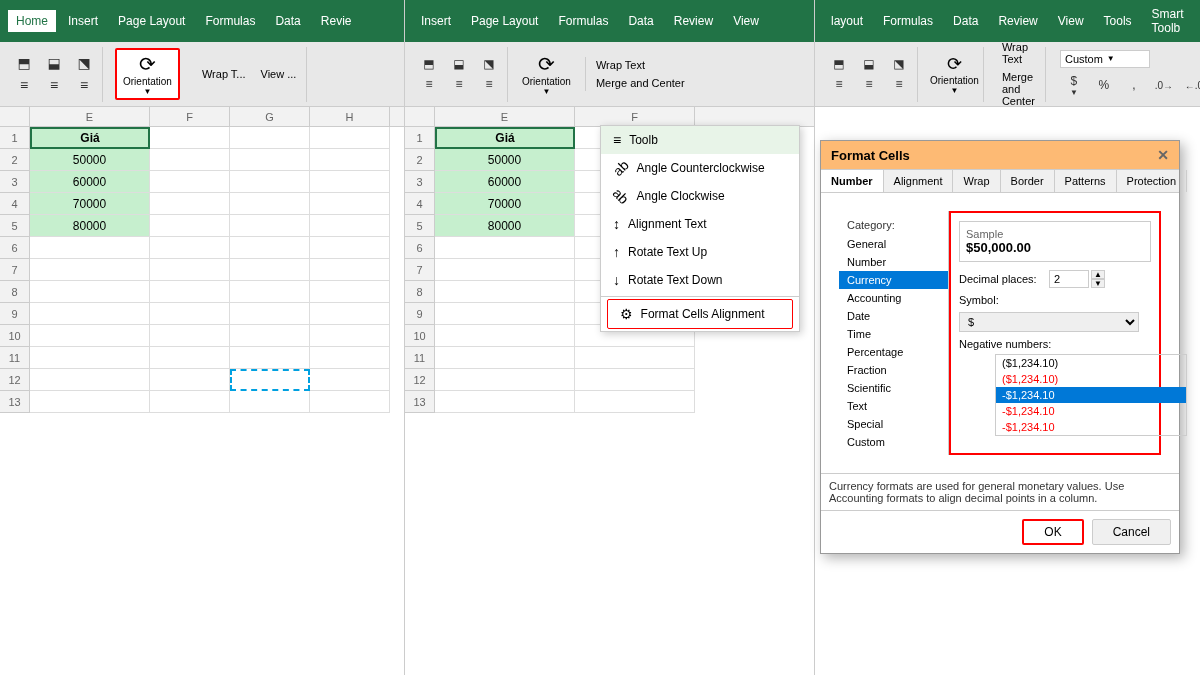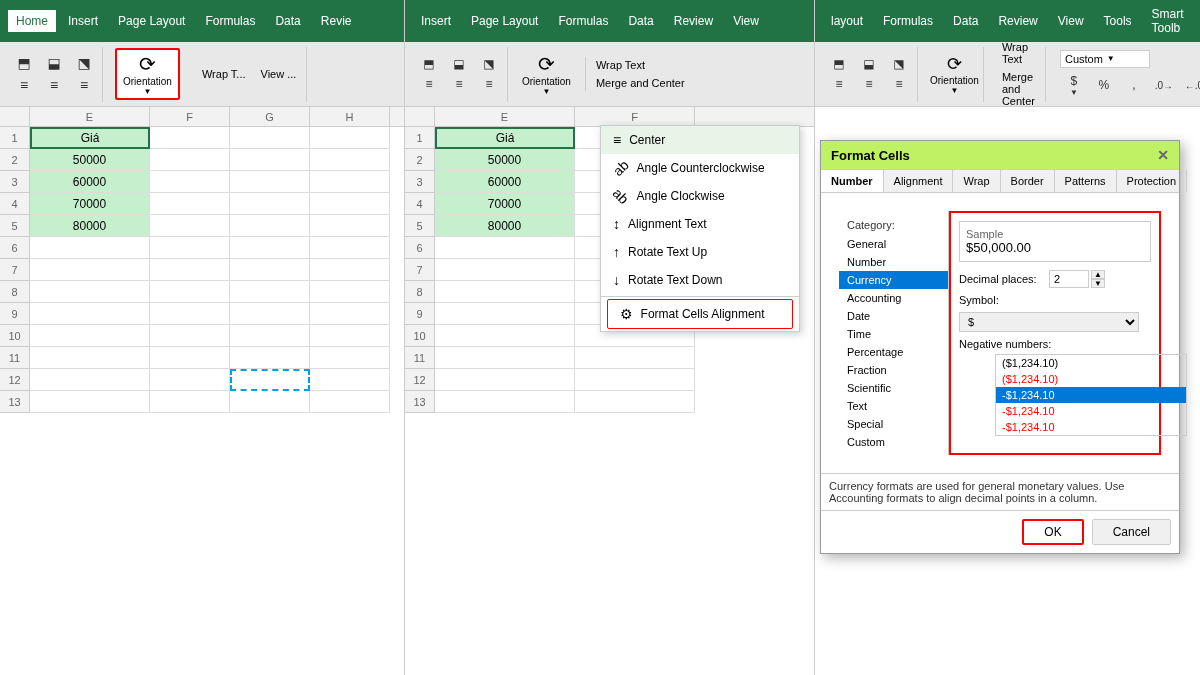--- a/index.html
+++ b/index.html
@@ -35,46 +35,46 @@
     
     .sheet-container { flex: 1; overflow: hidden; }
 
     .col-headers { display: flex; background: #f2f2f2; border-bottom: 1px solid #ccc; height: 20px; }
     .col-header { border-right: 1px solid #ccc; display: flex; align-items: center; justify-content: center; font-size: 11px; color: #666; }
 
     .rows-area { display: flex; flex-direction: column; }
     .row { display: flex; height: 22px; }
     .row-num { width: 30px; background: #f2f2f2; border-right: 1px solid #ccc; border-bottom: 1px solid #ccc; display: flex; align-items: center; justify-content: center; font-size: 11px; color: #666; flex-shrink: 0; }
     .cell { border-right: 1px solid #ddd; border-bottom: 1px solid #ddd; display: flex; align-items: center; justify-content: center; font-size: 12px; overflow: hidden; }
-    .cell.active { background: #e8f4e8; border: 2px solid #217346; }
+    .cell.active { background: #e8f4e8; border: 2px solid #217346; font-weight: bold; }
     .cell.selected { background: #e8f4e8; }
     .cell.dashed { border: 2px dashed #00a0e0; background: transparent; }
 
     
     .orient-menu { position: absolute; left: 600px; top: 125px; width: 200px; background: #fff; border: 1px solid #ccc; box-shadow: 2px 2px 8px rgba(0,0,0,0.2); z-index: 100; }
     .orient-item { display: flex; align-items: center; gap: 8px; padding: 6px 12px; cursor: pointer; font-size: 12px; }
     .orient-item.active { background: #e8f4e8; }
     .orient-divider { border-bottom: 1px solid #ccc; margin: 2px 0; }
     .orient-item-special { display: flex; align-items: center; gap: 8px; padding: 6px 12px; cursor: pointer; font-size: 12px; border: 1px solid red; margin: 2px 6px; border-radius: 2px; }
 
     
     .dialog-overlay { position: absolute; left: 820px; top: 140px; width: 360px; background: #fff; border: 1px solid #999; box-shadow: 4px 4px 12px rgba(0,0,0,0.3); z-index: 200; }
-    .dialog-title { background: #bef264; padding: 6px 10px; border-bottom: 1px solid #ccc; display: flex; align-items: center; justify-content: space-between; font-size: 13px; font-weight: 600; }
+    .dialog-title { background: #fdba74; padding: 6px 10px; border-bottom: 1px solid #ccc; display: flex; align-items: center; justify-content: space-between; font-size: 13px; font-weight: 600; }
     .dialog-close { cursor: pointer; font-size: 14px; color: #666; }
     .dialog-tabs { display: flex; background: #f0f0f0; border-bottom: 1px solid #ccc; }
     .dialog-tab { padding: 5px 10px; font-size: 11px; cursor: pointer; border-right: 1px solid #ccc; }
     .dialog-tab.active { background: #fff; font-weight: 600; }
     .dialog-body { display: flex; padding: 18px; }
     .dialog-left { width: 110px; border-right: 1px solid #ccc; padding: 4px 0; }
     .category-item { padding: 3px 8px; font-size: 11px; cursor: pointer; }
     .category-item.selected { background: #0078d7; color: #fff; }
     .dialog-right { flex: 1; padding: 8px; }
     .sample-box { border: 1px solid #ccc; padding: 6px; margin-bottom: 8px; }
     .sample-label { font-size: 11px; color: #666; }
-    .sample-value { font-size: 13px; font-weight: 400; }
+    .sample-value { font-size: 13px; font-weight: 700; }
     .form-row { display: flex; align-items: center; margin-bottom: 6px; }
     .form-label { font-size: 11px; width: 90px; }
     .form-input { border: 1px solid #ccc; padding: 2px 4px; font-size: 11px; width: 50px; }
     .form-stepper { display: flex; flex-direction: column; margin-left: 2px; }
     .stepper-btn { width: 14px; height: 9px; border: 1px solid #ccc; background: #f0f0f0; cursor: pointer; font-size: 8px; display: flex; align-items: center; justify-content: center; }
     .symbol-select { border: 1px solid #ccc; padding: 2px 4px; font-size: 11px; width: 180px; }
     .neg-list { border: 1px solid #ccc; width: 100%; margin-left: 36px; }
     .neg-item { padding: 2px 6px; font-size: 11px; cursor: pointer; }
     .neg-item.red { color: red; }
     .neg-item.selected { background: #0078d7; color: #fff; }
@@ -471,21 +471,21 @@
       <div style="flex:1; background:#fff; position:relative;">
 
         <div style="display:flex; flex-direction:column; height:100%;">
         </div>
       </div>
     </div>
 
     <div class="orient-menu">
       <div class="orient-item active">
         <span style="font-size:14px; transform:rotate(0deg); display:inline-block;">≡</span>
-        <span>Center</span>
+        <span>Toolb</span>
       </div>
       <div class="orient-item">
         <span style="font-size:14px; transform:rotate(-45deg); display:inline-block;">ab</span>
         <span>Angle Counterclockwise</span>
       </div>
       <div class="orient-item">
         <span style="font-size:14px; transform:rotate(45deg); display:inline-block;">ab</span>
         <span>Angle Clockwise</span>
       </div>
       <div class="orient-item">

